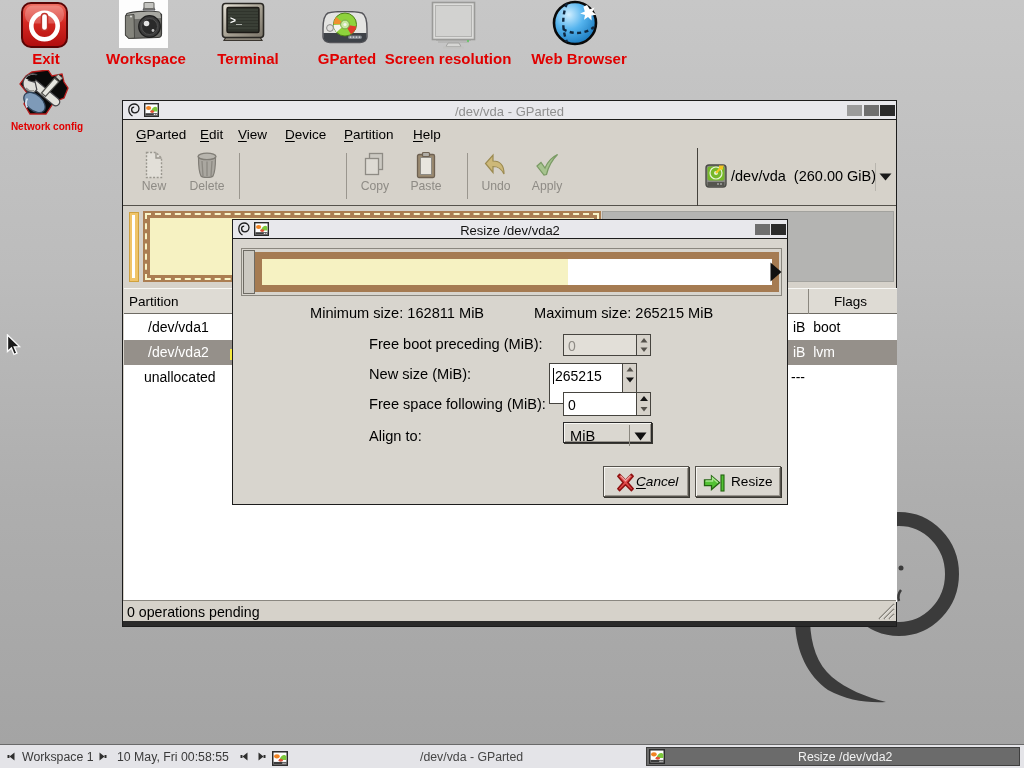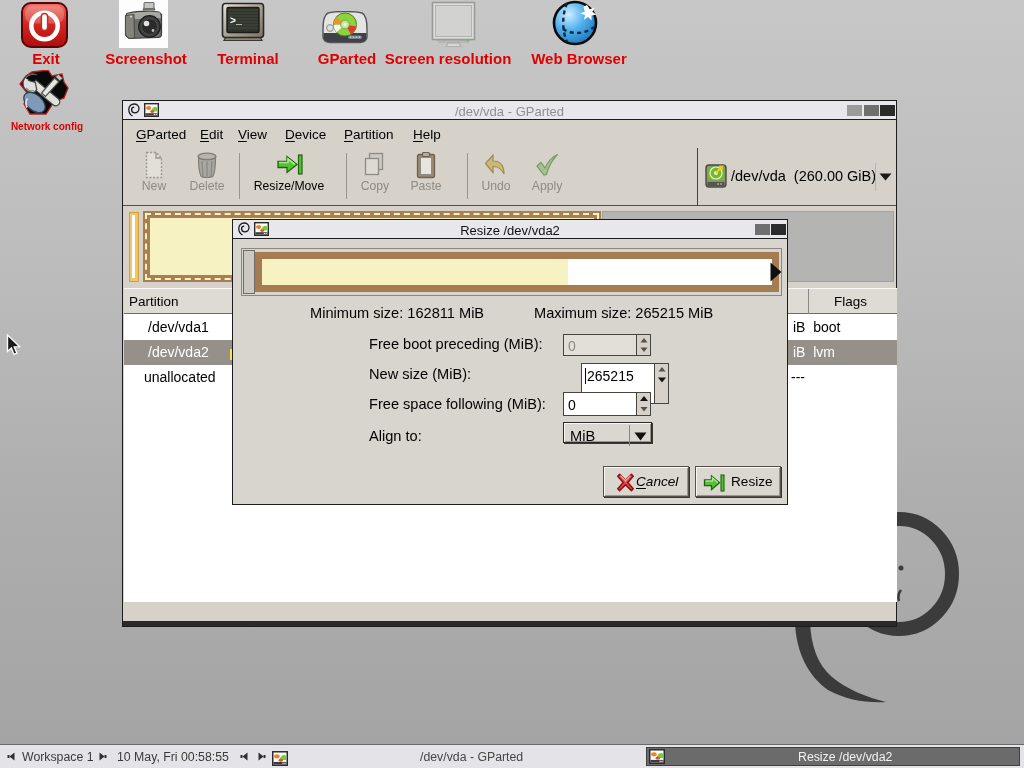--- a/index.html
+++ b/index.html
@@ -87,21 +87,21 @@
     <rect x="25" y="2.5" width="10" height="6" rx="1" fill="#c4c4c0" stroke="#6e6e6a" stroke-width="1.1"></rect>
     <path d="M8 13.5 C14 11.5 32 10.5 40 12 L42.5 14.5 L42.5 34 C42.5 36 41 37.5 39 37.5 L10 38.5 L6.5 35 L6.5 16.5 Z" fill="#6e6e6a" stroke="#3a3a38" stroke-width="1.2"></path>
     <path d="M8 14 C16 12 34 11 41 12.5 L42 18 L7 19.5 Z" fill="#a8a8a2"></path>
     <path d="M6.5 15.5 L15 14.5 L15.5 38 L10 38.5 L6.5 35 Z" fill="#84847c" stroke="#4a4a46" stroke-width="1"></path>
     <circle cx="30.5" cy="26.5" r="10.8" fill="#3c3c3c" stroke="#1e1e1e" stroke-width="1.2"></circle>
     <circle cx="30.5" cy="26.5" r="8" fill="#2a2a2a" stroke="#505050" stroke-width="1"></circle>
     <circle cx="27.5" cy="23.5" r="2.8" fill="#e4e4e4"></circle>
     <circle cx="34" cy="30.5" r="1.4" fill="#c0c0c0"></circle>
     <circle cx="12" cy="16.5" r="1.1" fill="#d8d8d4"></circle>
   </svg>
-  <div class="lbl" style="left:146px;top:50px;">Screenshot</div>
+  <div class="lbl" style="left:146px;top:50px;">Workspace</div>
 
   <svg width="46" height="42" viewBox="0 0 46 42" style="position:absolute;left:220px;top:2px;">
     <defs>
       <linearGradient id="tg" x1="0" y1="0" x2="1" y2="1">
         <stop offset="0" stop-color="#e8e4da"></stop>
           <stop offset="0.5" stop-color="#a8a294"></stop>
           <stop offset="1" stop-color="#7a7468"></stop>
       </linearGradient>
     </defs>
     <path d="M6 35 L4 38.5 L42 38.5 L40 35 Z" fill="#8a8478" stroke="#3a3630" stroke-width="1.2"></path>
@@ -207,26 +207,20 @@
       </svg>New</div>
 
     <div class="tbi" style="left:56px; top:3px; width:56px;">
       <svg width="28" height="28" viewBox="0 0 28 28">
         <ellipse cx="14" cy="5.5" rx="9" ry="3.4" fill="#b8b5ae" stroke="#807d76" stroke-width="1.2"></ellipse>
         <path d="M5.5 6.5 C5.5 14 6.5 22 8 25 C10 27 18 27 20 25 C21.5 22 22.5 14 22.5 6.5 C20 9.4 8 9.4 5.5 6.5 Z" fill="#aaa7a0" stroke="#807d76" stroke-width="1.2"></path>
         <path d="M9 10 L10 25 M14 10.5 L14 25.5 M19 10 L18 25" stroke="#8c8982" stroke-width="1.3" fill="none"></path>
       </svg>Delete</div>
     <div class="tsep" style="left:116px"></div>
 
-    <div class="tbi" style="left:124px; top:3px; width:84px; color:#000;">
-      <svg width="30" height="28" viewBox="0 0 30 28">
-        <path d="M4 10.5 H13 V5.5 L23 13.5 L13 21.5 V16.5 H4 Z" fill="#53c234" stroke="#22630f" stroke-width="1.3"></path>
-        <path d="M5 11.5 H14 V8 L21 13.5" fill="none" stroke="#a8e88e" stroke-width="1.6"></path>
-        <rect x="24.5" y="4" width="3.5" height="19" fill="#53c234" stroke="#22630f" stroke-width="1.2"></rect>
-      </svg>Resize/Move</div>
     <div class="tsep" style="left:223px"></div>
 
     <div class="tbi" style="left:230px; top:3px; width:44px;">
       <svg width="26" height="28" viewBox="0 0 26 28">
         <rect x="7.5" y="2.5" width="13" height="16" fill="#ccc9c2" stroke="#8e8b84" stroke-width="1.3"></rect>
         <rect x="3.5" y="7.5" width="13" height="16" fill="#dddad3" stroke="#8e8b84" stroke-width="1.3"></rect>
       </svg>Copy</div>
 
     <div class="tbi" style="left:280px; top:3px; width:46px;">
       <svg width="24" height="28" viewBox="0 0 24 28">
@@ -291,20 +285,27 @@
     <div class="row" style="top:26px; background:#95908a; color:#fff;">
       <div style="left:24px">/dev/vda2</div>
         <div style="left:669px">iB&nbsp;&nbsp;lvm</div>
       <div style="position:absolute; left:106px; top:9px; width:4px; height:11px; background:#f5e93f;"></div>
     </div>
     <div class="row" style="top:51px; color:#000;">
       <div style="left:20px">unallocated</div>
         <div style="left:667px">---</div>
     </div>
   </div>
+  <div class="statusbar">
+    <span style="position:absolute;left:4px;top:3px">0 operations pending</span>
+    <svg width="17" height="17" viewBox="0 0 17 17" style="position:absolute;right:1px;bottom:1px;">
+      <path d="M16 1 L1 16 M16 6 L6 16 M16 11 L11 16" stroke="#8a877f" stroke-width="1.6"></path>
+      <path d="M16 2.2 L2.2 16 M16 7.2 L7.2 16 M16 12.2 L12.2 16" stroke="#f4f3ef" stroke-width="0.9"></path>
+    </svg>
+  </div>
   <div class="handle"></div>
 </div>
 
 <div id="dlg">
   <div class="tbar">
     <div class="ttext">Resize /dev/vda2</div>
     <svg width="12" height="14" viewBox="0 0 12 14" style="position:absolute;left:5px;top:2px;">
       <path d="M4.5,13 C2,11.5 0.8,9 0.8,6.4 C0.8,3.2 3.2,1 6,1 C8.8,1 11,3 11,5.6 C11,8.2 9,9.8 6.8,9.8 C4.8,9.8 3.6,8.4 3.6,6.8 C3.6,5.2 4.8,4.2 6.2,4.2" fill="none" stroke="#1c1c1c" stroke-width="1.3"></path>
     </svg>
     <svg width="15" height="14" viewBox="0 0 15 14" style="position:absolute;left:21px;top:2px;">
@@ -334,21 +335,21 @@
 
   <div style="position:absolute; left:136px; top:116px;">Free boot preceding (MiB):</div>
   <div class="entry" style="left:330px; top:114px; width:88px; height:22px; background:#e2dfd8;">
     <span style="position:absolute;left:4px;top:3px;color:#8e8b85;">0</span>
     <div class="spincol"><svg width="14" height="20" viewBox="0 0 14 20" style="margin-top:0px">
           <path d="M7 3 L10.5 7.5 H3.5 Z" fill="#55524c"></path>
           <path d="M3.5 12.5 H10.5 L7 17 Z" fill="#55524c"></path>
         </svg></div>
   </div>
   <div style="position:absolute; left:136px; top:146px;">New size (MiB):</div>
-  <div class="entry" style="left:348px; top:143px; width:88px; height:41px;">
+  <div class="entry" style="left:316px; top:143px; width:88px; height:41px;">
     <span style="position:absolute;left:3px;top:4px;color:#000;border-left:1px solid #000;padding-left:1px;">265215</span>
     <div class="spincol"><svg width="14" height="22" viewBox="0 0 14 22">
           <path d="M7 3 L10.5 7.5 H3.5 Z" fill="#55524c"></path>
           <path d="M3 13.5 H11 L7 18.5 Z" fill="#151515"></path>
         </svg></div>
   </div>
   <div style="position:absolute; left:136px; top:176px;">Free space following (MiB):</div>
   <div class="entry" style="left:330px; top:172px; width:88px; height:24px;">
     <span style="position:absolute;left:4px;top:4px;color:#000;">0</span>
     <div class="spincol"><svg width="14" height="22" viewBox="0 0 14 22">

